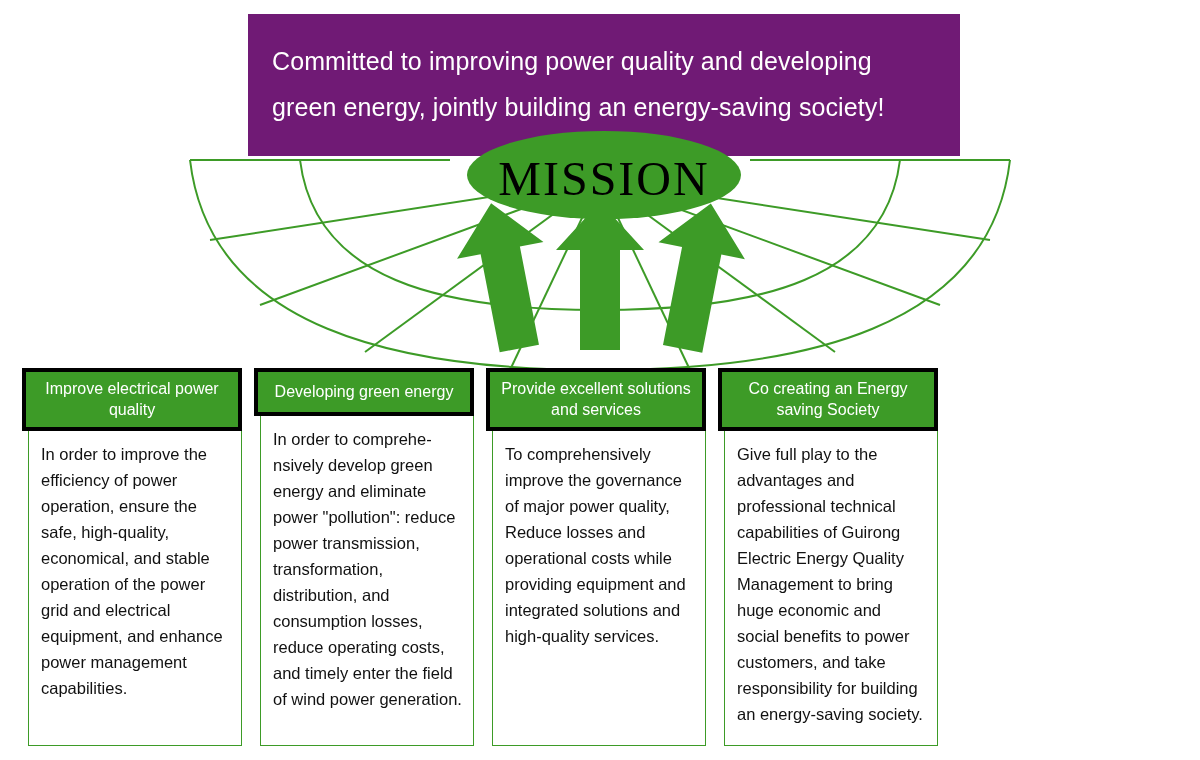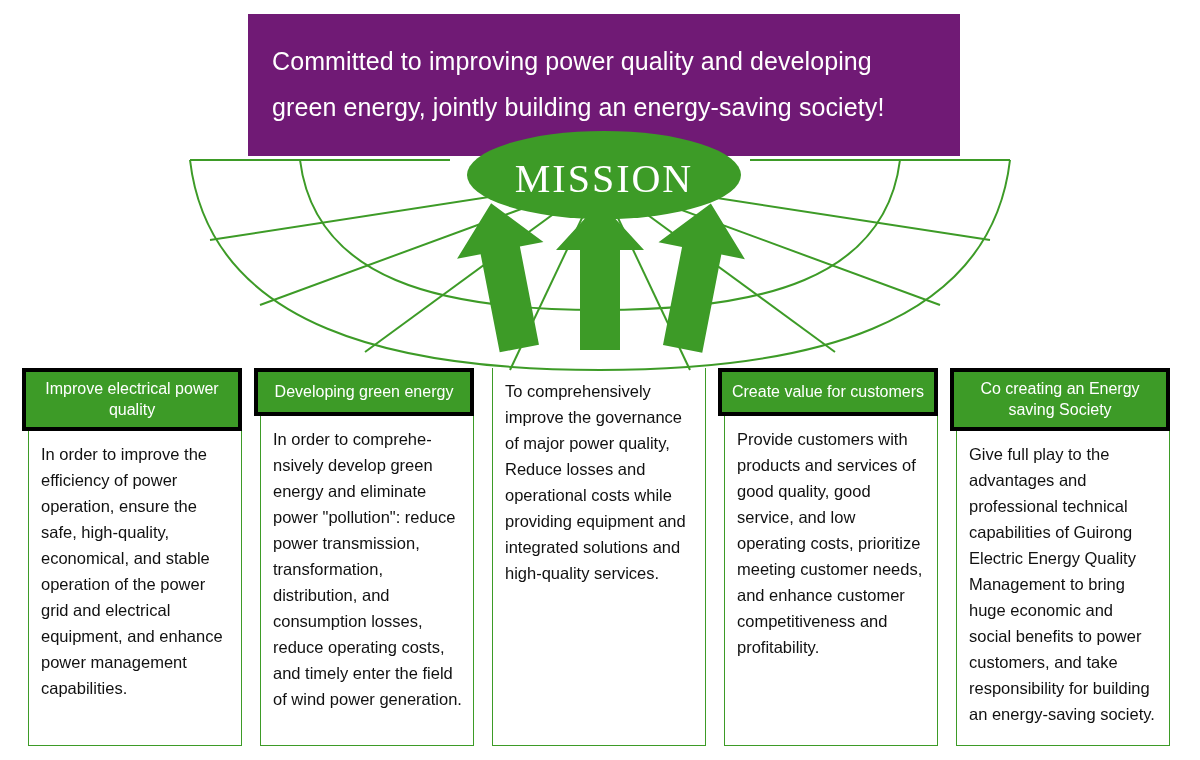--- a/index.html
+++ b/index.html
@@ -58,23 +58,23 @@
     top: 131px;
     width: 274px;
     height: 88px;
     background: #3d9b27;
     border-radius: 50% / 50%;
     display: flex;
     align-items: center;
     justify-content: center;
   }
   .mission-label {
-    color: #ffffff;
+    color: #000000;
     font-family: "Liberation Serif", serif;
-    font-size: 40px;
+    font-size: 48px;
     letter-spacing: 2px;
     line-height: 1;
     margin-top: 8px;
   }
 
   
   .columns {
     position: absolute;
     left: 22px;
     top: 368px;
@@ -170,27 +170,24 @@
       <div class="col-head">Improve electrical power quality</div>
       <div class="col-body">In order to improve the efficiency of power operation, ensure the safe, high-quality, economical, and stable operation of the power grid and electrical equipment, and enhance power management capabilities.</div>
     </div>
 
     <div class="col">
       <div class="col-head">Developing green energy</div>
       <div class="col-body">In order to comprehe-nsively develop green energy and eliminate power "pollution": reduce power transmission, transformation, distribution, and consumption losses, reduce operating costs, and timely enter the field of wind power generation.</div>
     </div>
 
     <div class="col">
+      <div class="col-head">Provide excellent solutions and services</div>
       <div class="col-body">To comprehensively improve the governance of major power quality, Reduce losses and operational costs while providing equipment and integrated solutions and high-quality services.</div>
     </div>
 
-    <div class="col">
-      <div class="col-head">Create value for customers</div>
-      <div class="col-body">Provide customers with products and services of good quality, good service, and low operating costs, prioritize meeting customer needs, and enhance customer competitiveness and profitability.</div>
-    </div>
 
     <div class="col">
       <div class="col-head">Co creating an Energy saving Society</div>
       <div class="col-body">Give full play to the advantages and professional technical capabilities of Guirong Electric Energy Quality Management to bring huge economic and social benefits to power customers, and take responsibility for building an energy-saving society.</div>
     </div>
 
   </div>
 </div>
 
 </body></html>

